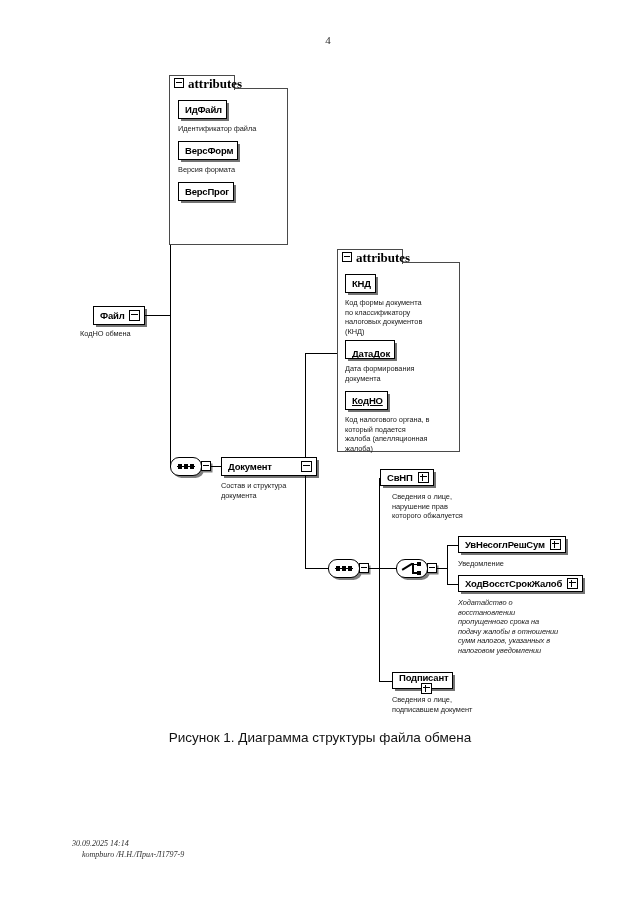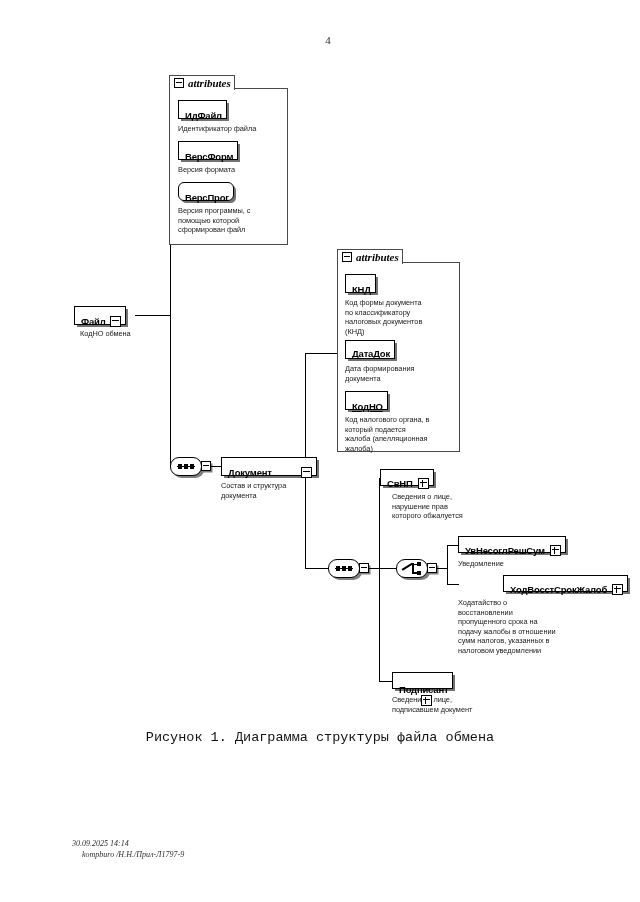--- a/index.html
+++ b/index.html
@@ -36,21 +36,21 @@
   }
   
   .node {
     position: absolute;
     box-sizing: border-box;
     border: 1.6px solid #000;
     background: #fff;
     height: 19px;
     display: flex;
     align-items: center;
-    padding: 12px 4px 0 6px;
+    padding: 0 4px 0 6px;
     box-shadow: 2.5px 2.5px 0 -0.5px rgba(0,0,0,0.55);
     z-index: 5;
   }
   .node .lbl {
     font-weight: bold;
     font-size: 9.5px;
     letter-spacing: -0.2px;
     white-space: nowrap;
     line-height: 1;
     color: #000;
@@ -120,23 +120,22 @@
     background: #fff;
   }
   .attrtab .minus::before {
     content: "";
     position: absolute;
     left: 1px; right: 1px; top: 2.5px;
     height: 1.2px; background: #000;
   }
   .attrtab .t {
     font-family: "Liberation Serif", serif;
-    font-style: italic;
     font-weight: bold;
-    font-size: 11px;
+    font-size: 13px;
     line-height: 1;
   }
   
   .tabmask {
     position: absolute;
     background: #fff;
     z-index: 2;
   }
   
   .ln {
@@ -224,21 +223,21 @@
     position: absolute;
     left: 1px; right: 1px; top: 3px;
     height: 1.2px; background: #000;
   }
   
   #caption {
     position: absolute;
     left: 0; right: 0;
     top: 730px;
     text-align: center;
-    font-family: Liberation Mono, monospace;
+    font-family: Liberation Sans, sans-serif;
     font-size: 13.5px;
     color: #111;
   }
   
   #footer {
     position: absolute;
     left: 72px;
     top: 838px;
     font-family: "Liberation Serif", serif;
     font-style: italic;
@@ -267,26 +266,23 @@
     <div class="node" style="left:178px; top:100px;">
       <span class="lbl">ИдФайл</span>
     </div>
     <div class="desc" style="left:178px; top:124px; width:105px;">Идентификатор файла</div>
 
     <div class="node" style="left:178px; top:141px;">
       <span class="lbl">ВерсФорм</span>
     </div>
     <div class="desc" style="left:178px; top:165px; width:105px;">Версия формата</div>
 
-    <div class="node" style="left:178px; top:182px;border-radius:6px;">
+    <div class="node" style="left:178px; top:182px;">
       <span class="lbl">ВерсПрог</span>
     </div>
-    <div class="desc" style="left:178px; top:206px; width:100px;">Версия программы, с
-помощью которой
-сформирован файл</div>
 
     <div class="attrbox" style="left:337px; top:262px; width:123px; height:190px;"></div>
     <div class="tabmask" style="left:338px; top:261px; width:64px; height:3px;"></div>
     <div class="attrtab" style="left:337px; top:249px; width:66px;">
       <span class="minus"></span>
       <span class="t">attributes</span>
     </div>
 
     <div class="node" style="left:345px; top:274px;">
       <span class="lbl">КНД</span>
@@ -303,21 +299,21 @@
 документа</div>
 
     <div class="node" style="left:345px; top:391px;text-decoration:underline;">
       <span class="lbl">КодНО</span>
     </div>
     <div class="desc" style="left:345px; top:415px; width:116px;">Код налогового органа, в
 который подается
 жалоба (апелляционная
 жалоба)</div>
 
-    <div class="node" style="left:74px; top:306px;justify-content:flex-end;">
+    <div class="node" style="left:93px; top:306px;justify-content:flex-end;">
       <span class="lbl">Файл</span>
       <span class="exp"></span>
     </div>
     <div class="desc" style="left:80px; top:329px; width:100px;">КодНО обмена</div>
 
     <div class="ln h" style="left:135px; top:315px; width:36px;"></div>
 
     <div class="ln v" style="left:170px; top:159px; height:308px;"></div>
 
     <div class="ln h" style="left:170px; top:159px; width:8px;"></div>
@@ -382,25 +378,25 @@
     <div class="ln v" style="left:447px; top:545px; height:40px;"></div>
 
     <div class="ln h" style="left:447px; top:545px; width:12px;"></div>
     <div class="node small" style="left:458px; top:536px;">
       <span class="lbl">УвНесоглРешСум</span>
       <span class="exp plus"></span>
     </div>
     <div class="desc" style="left:458px; top:559px; width:120px;">Уведомление</div>
 
     <div class="ln h" style="left:447px; top:584px; width:12px;"></div>
-    <div class="node small" style="left:458px; top:575px;margin-left:45px;">
+    <div class="node small" style="left:458px; top:575px;">
       <span class="lbl">ХодВосстСрокЖалоб</span>
       <span class="exp plus"></span>
     </div>
-    <div class="desc" style="left:458px; top:598px; width:136px;">Ходатайство о
+    <div class="desc" style="left:458px; top:598px; width:136px;font-style:italic;">Ходатайство о
 восстановлении
 пропущенного срока на
 подачу жалобы в отношении
 сумм налогов, указанных в
 налоговом уведомлении</div>
 
     <div class="ln h" style="left:379px; top:681px; width:14px;"></div>
     <div class="node small" style="left:392px; top:672px;flex-direction:column;">
       <span class="lbl">Подписант</span>
       <span class="exp plus"></span>

